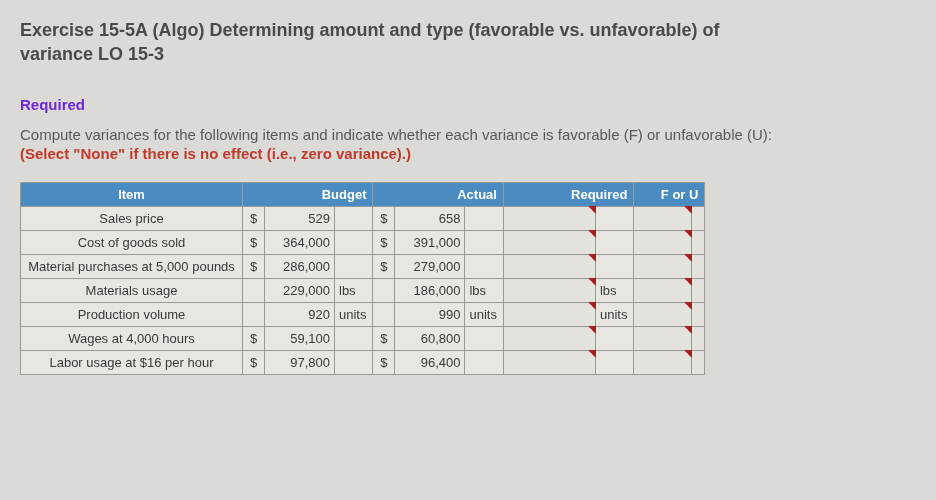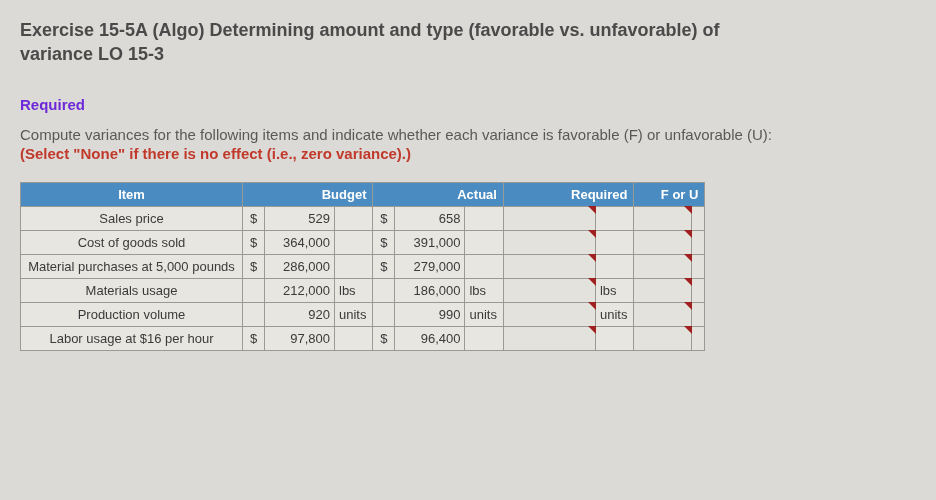--- a/index.html
+++ b/index.html
@@ -132,21 +132,21 @@
         <td class="col-num">279,000</td>
         <td class="col-unit"></td>
         <td class="col-var empty-var tick"></td>
         <td class="col-varu"></td>
         <td class="col-fu empty-fu tick"></td>
         <td class="col-fux empty-fu"></td>
       </tr>
       <tr>
         <td class="col-item">Materials usage</td>
         <td class="col-cur"></td>
-        <td class="col-num">212,000</td>
+        <td class="col-num">229,000</td>
         <td class="col-unit">lbs</td>
         <td class="col-cur"></td>
         <td class="col-num">186,000</td>
         <td class="col-unit">lbs</td>
         <td class="col-var empty-var tick"></td>
         <td class="col-varu">lbs</td>
         <td class="col-fu empty-fu tick"></td>
         <td class="col-fux empty-fu"></td>
       </tr>
       <tr>
@@ -156,20 +156,33 @@
         <td class="col-unit">units</td>
         <td class="col-cur"></td>
         <td class="col-num">990</td>
         <td class="col-unit">units</td>
         <td class="col-var empty-var tick"></td>
         <td class="col-varu">units</td>
         <td class="col-fu empty-fu tick"></td>
         <td class="col-fux empty-fu"></td>
       </tr>
       <tr>
+        <td class="col-item">Wages at 4,000 hours</td>
+        <td class="col-cur">$</td>
+        <td class="col-num">59,100</td>
+        <td class="col-unit"></td>
+        <td class="col-cur">$</td>
+        <td class="col-num">60,800</td>
+        <td class="col-unit"></td>
+        <td class="col-var empty-var tick"></td>
+        <td class="col-varu"></td>
+        <td class="col-fu empty-fu tick"></td>
+        <td class="col-fux empty-fu"></td>
+      </tr>
+      <tr>
         <td class="col-item">Labor usage at $16 per hour</td>
         <td class="col-cur">$</td>
         <td class="col-num">97,800</td>
         <td class="col-unit"></td>
         <td class="col-cur">$</td>
         <td class="col-num">96,400</td>
         <td class="col-unit"></td>
         <td class="col-var empty-var tick"></td>
         <td class="col-varu"></td>
         <td class="col-fu empty-fu tick"></td>

